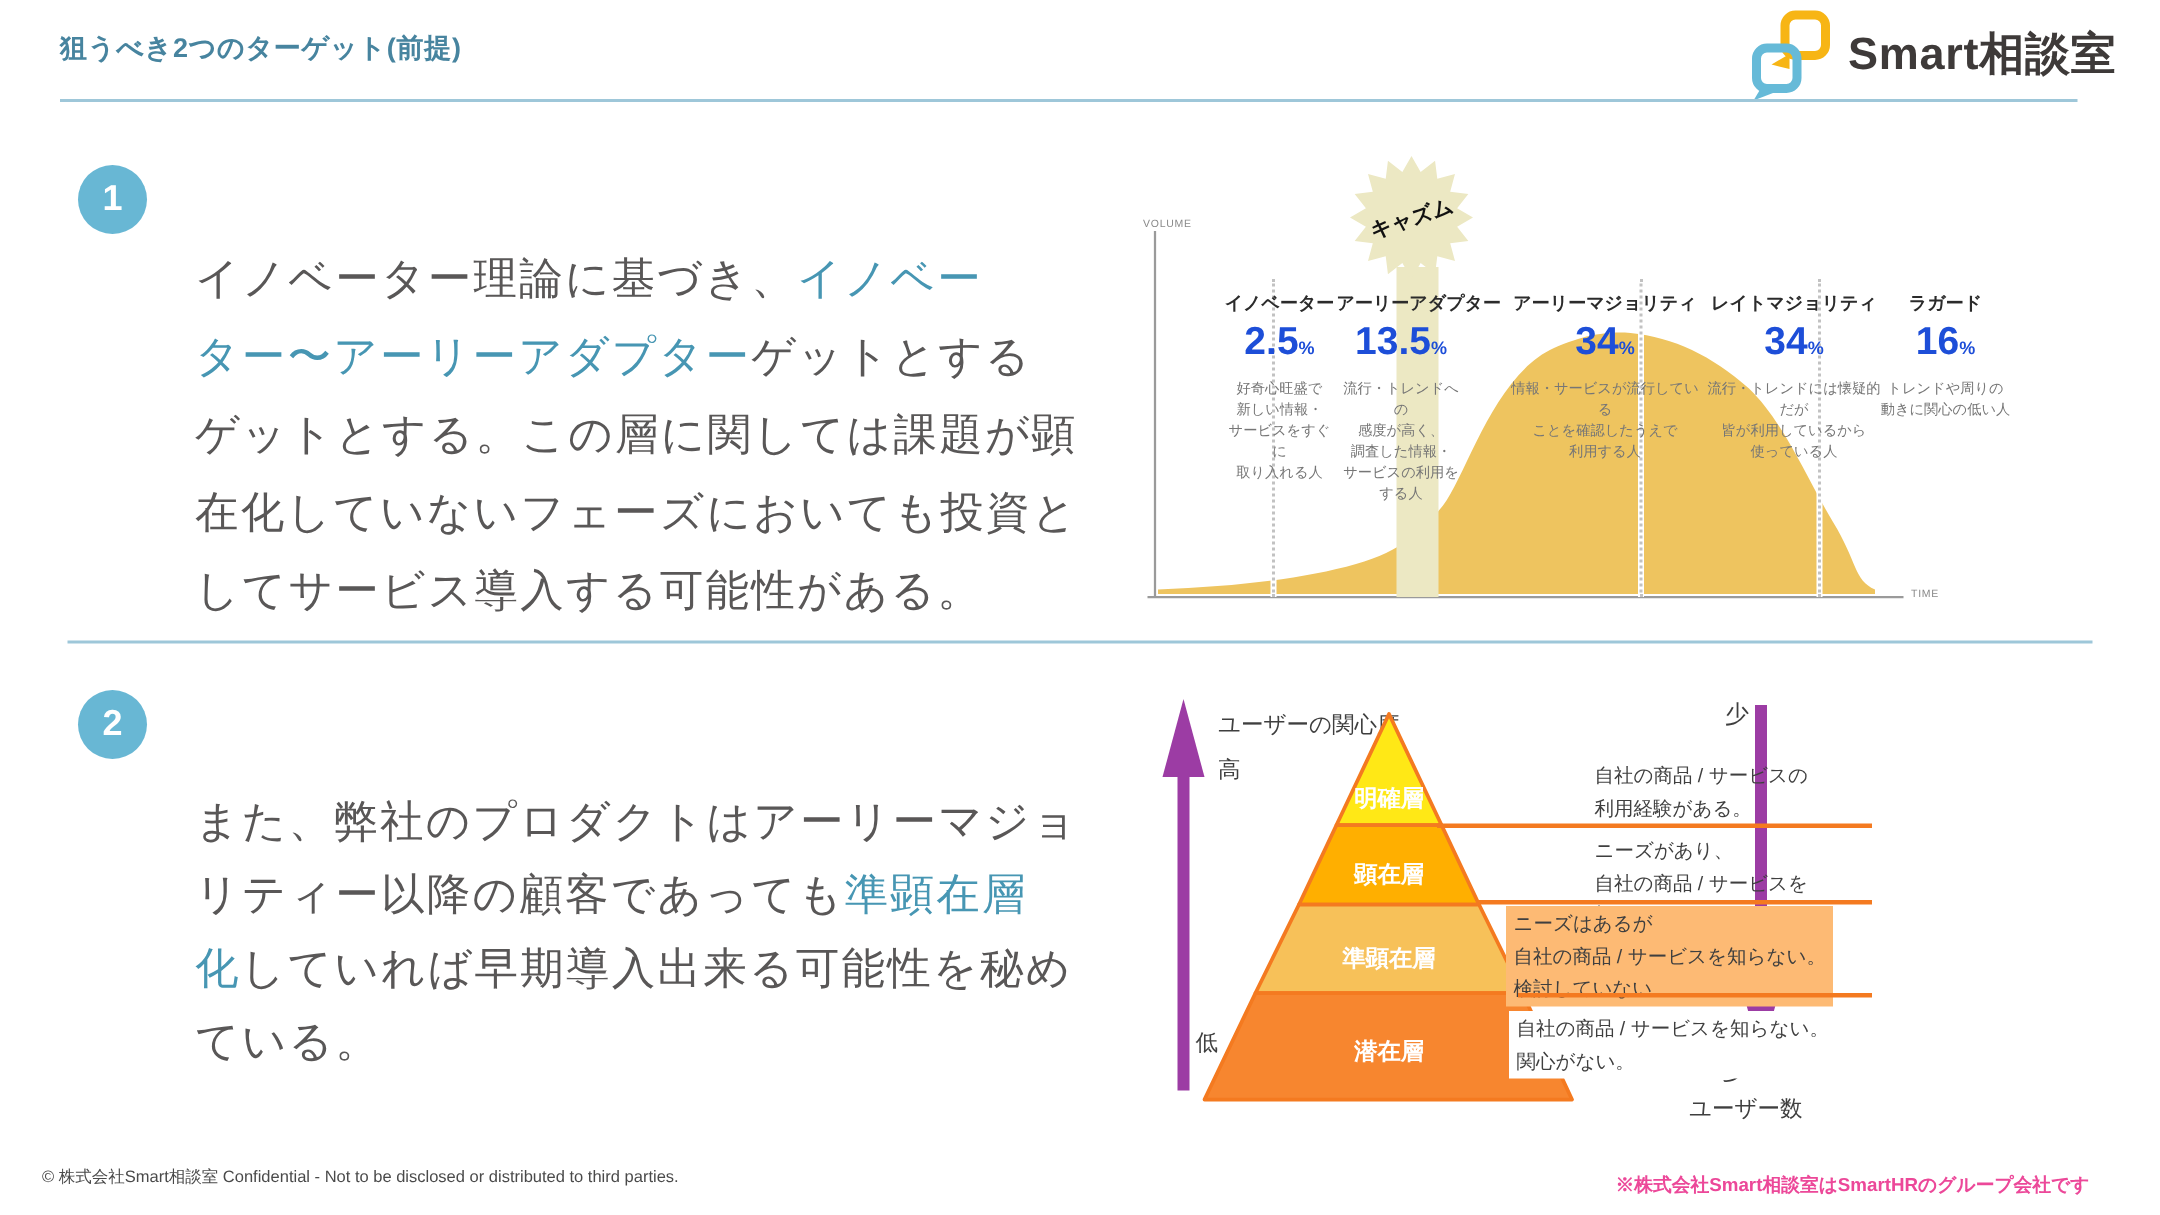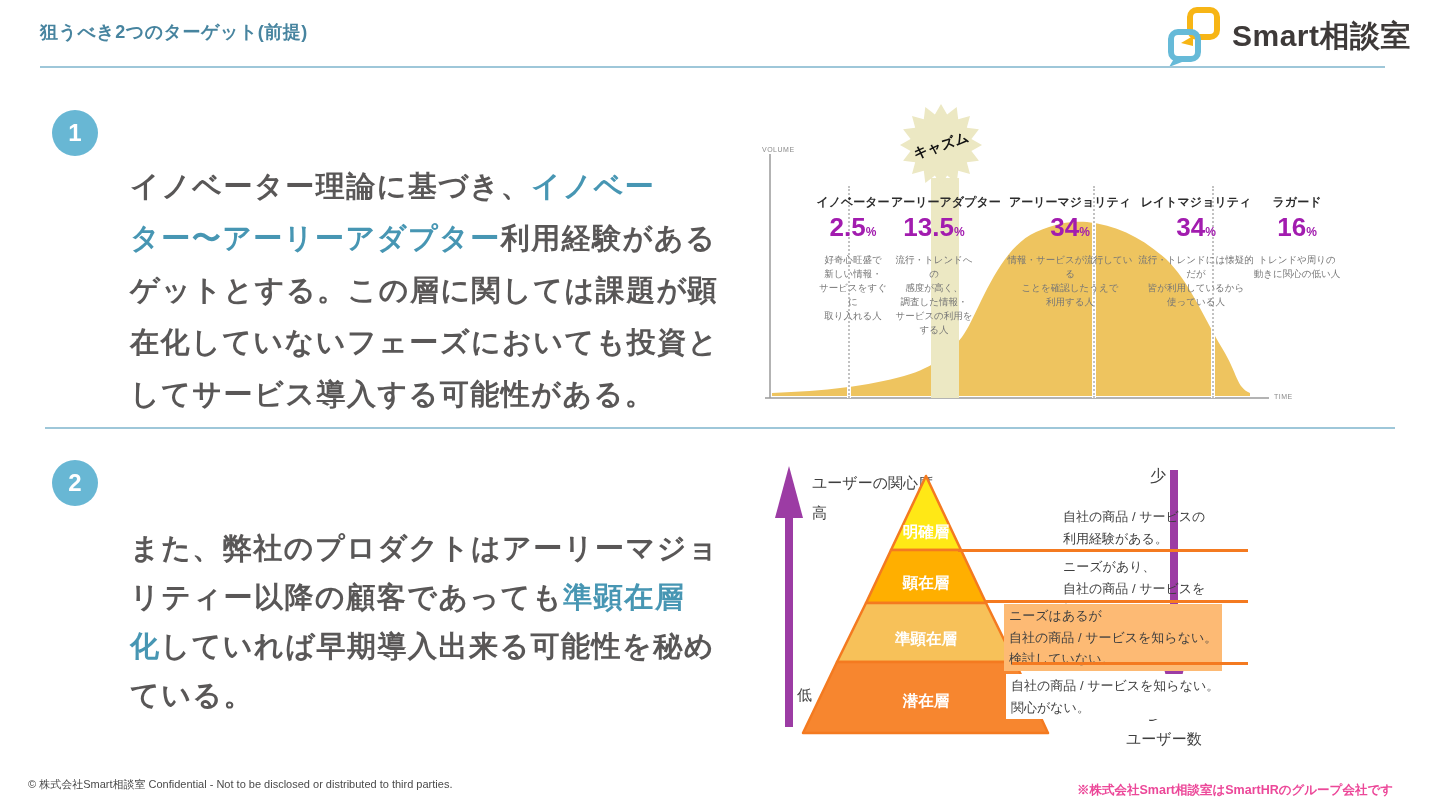--- a/index.html
+++ b/index.html
@@ -13,41 +13,41 @@
   .brand{left:1166px;top:6px;width:270px;height:58px;}
   .brand-text{left:1232px;top:16px;font-size:30px;font-weight:600;color:#3E3A39;letter-spacing:.5px;}
 
   
   .badge{width:46px;height:46px;border-radius:50%;background:#68B7D4;color:#fff;
          font-size:24px;font-weight:bold;display:flex;align-items:center;justify-content:center;}
   .badge1{left:52px;top:110px;}
   .badge2{left:52px;top:460px;}
 
   
-  .para{font-size:29px;font-weight:bold;color:#595757;letter-spacing:1.5px;}
+  .para{font-size:29px;font-weight:normal;color:#595757;letter-spacing:1.5px;}
   .para .tline{white-space:nowrap;}
   .para1{left:130px;top:160px;line-height:52px;}
   .para2{left:130px;top:524px;line-height:49px;}
   .hl{color:#4796B3;}
 
   .mid-divider{left:45px;top:427px;width:1350px;height:2px;background:#9EC7D9;}
 
   
   .axis-label{font-size:7px;color:#8A8A8A;letter-spacing:.5px;}
   .volume-label{left:762px;top:146px;}
   .time-label{left:1274px;top:393px;}
   .curve-svg{left:764px;top:138px;z-index:1;}
   .chasm-band{left:931px;top:178px;width:28px;height:220px;background:#ECE8C3;z-index:4;}
   .chasm-star{left:899px;top:103px;z-index:6;}
   .vsep{top:186px;height:212px;width:4px;background:#fff;z-index:3;}
   .vsep::after{content:'';position:absolute;left:1px;top:0;bottom:0;border-left:2px dotted #C2C2C2;}
   .vsep1{left:847px;} .vsep2{left:1092px;} .vsep3{left:1211px;}
   .cat{top:194px;text-align:center;z-index:5;margin-left:42px;}
   .cat .cname{font-size:12px;font-weight:bold;color:#2B2B2B;white-space:nowrap;}
-  .cat .cpct{margin-top:1px;font-size:26px;font-weight:bold;color:#a21caf;}
+  .cat .cpct{margin-top:1px;font-size:26px;font-weight:bold;color:#1d4ed8;}
   .cat .cpct .pctsign{font-size:12px;font-weight:bold;}
   .cat .cdesc{margin-top:10px;font-size:9.5px;line-height:14px;color:#767676;}
   .cat1{left:774px;width:74px;} .cat2{left:849px;width:86px;}
   .cat3{left:961px;width:134px;} .cat4{left:1094px;width:120px;}
   .cat5{left:1205px;width:100px;}
 
   
   .pyr-svg{left:780px;top:465px;z-index:1;}
   .arrow-shaft{width:8px;background:#9C3CA4;}
   .shaft-left{left:785px;top:514px;height:213px;}
@@ -94,21 +94,21 @@
         <polygon points="9,51 3,61 16,56" fill="#66BAD8"></polygon>
       </svg>
     </span>
   </div>
   <div class="abs brand-text">Smart相談室</div>
   <div class="abs header-line"></div>
 
   <div class="abs badge badge1">1</div>
   <div class="abs para para1">
       <div class="tline"><span>イノベーター理論に基づき、</span><span class="hl">イノベー</span></div>
-      <div class="tline"><span class="hl">ター〜アーリーアダプター</span><span>利用経験がある</span></div>
+      <div class="tline"><span class="hl">ター〜アーリーアダプター</span><span>ゲットとする</span></div>
       <div class="tline"><span>ゲットとする。この層に関しては課題が顕</span></div>
       <div class="tline"><span>在化していないフェーズにおいても投資と</span></div>
       <div class="tline"><span>してサービス導入する可能性がある。</span></div>
     </div>
 
   <div class="abs axis-label volume-label">VOLUME</div>
   <svg class="abs curve-svg" width="530" height="264" viewBox="0 0 530 264">
     <path d="M 8 255 C 60 253 105 248 140 238 C 172 229 185 215 198 199 C 214 178 232 112 272 94 C 295 84 310 83 323 84 C 352 87 377 99 402 121 C 425 143 440 180 458 210 C 474 236 472 249 486 255 L 486 258 L 8 258 Z" fill="#EEC45F"></path>
     <line x1="6" y1="16" x2="6" y2="260" stroke="#9A9A9A" stroke-width="1.5"></line>
     <line x1="1" y1="260" x2="505" y2="260" stroke="#9A9A9A" stroke-width="1.5"></line>

